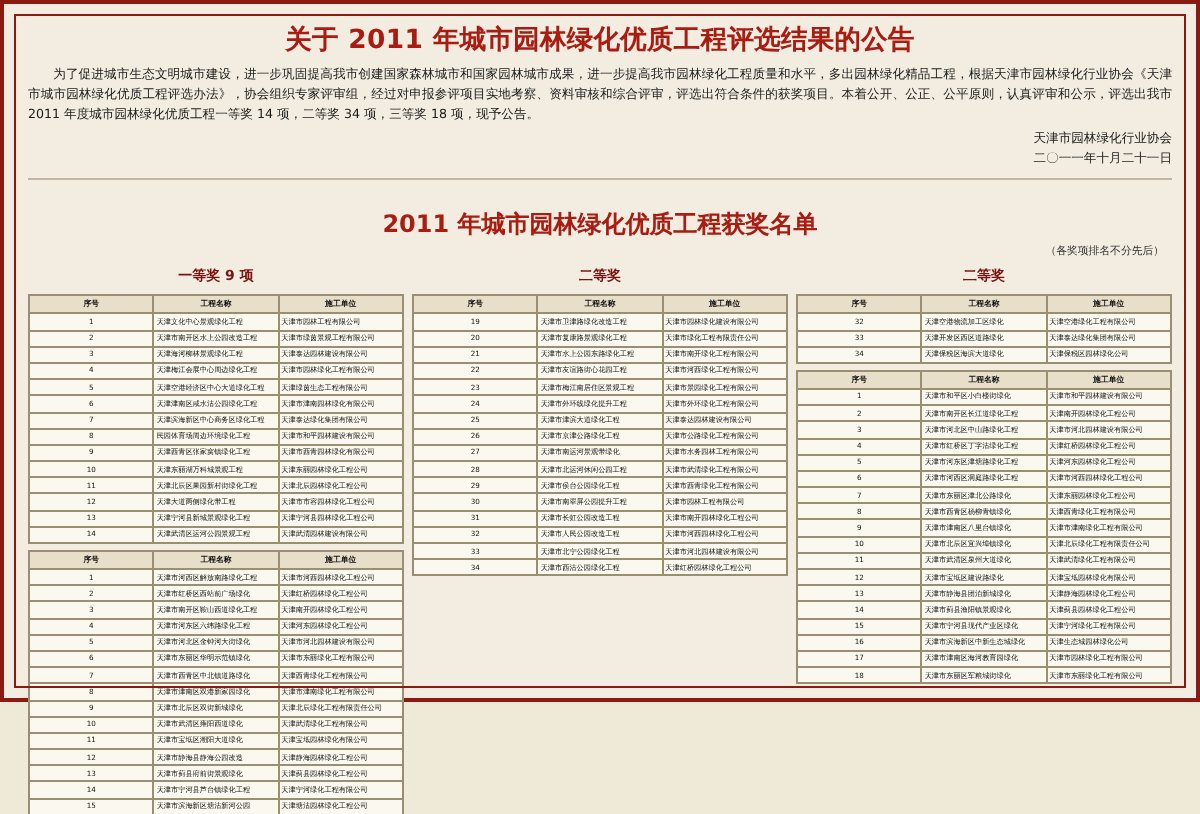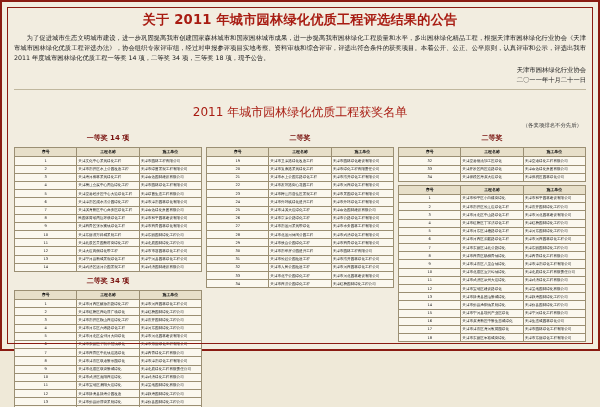--- a/index.html
+++ b/index.html
@@ -45,21 +45,21 @@
     font-size:6.3px;
     line-height:1.6;
     color:#1a1a1a;
   }
   .rule{
     height:1px;background:#c0b79e;margin:4px 6px 3px 6px;
   }
   .subtitle{
     text-align:center;
     color:#a81c12;
-    font-weight:normal;
+    font-weight:bold;
     font-size:12px;
     margin:14px 0 1px 0;
   }
   .subnote-row{
     text-align:right;
     font-size:5.4px;
     color:#333;
     margin:0 10px 3px 0;
   }
   .columns{
@@ -121,21 +121,21 @@
   </div>
 
   <div class="rule"></div>
 
   <div class="subtitle">2011 年城市园林绿化优质工程获奖名单</div>
   <div class="subnote-row">（各奖项排名不分先后）</div>
 
   <div class="columns">
 
     <div class="col">
-      <div class="band">一等奖 14 项</div>
+      <div class="band">一等奖 9 项</div>
       <table class="awards">
         <thead>
           <tr>
             <th>序号</th>
             <th>工程名称</th>
             <th>施工单位</th>
           </tr>
         </thead>
         <tbody>
             <tr>
@@ -204,21 +204,20 @@
               <td class="unit">天津宁河县园林绿化工程公司</td>
             </tr>
             <tr>
               <td class="num">14</td>
               <td class="pname">天津武清区运河公园景观工程</td>
               <td class="unit">天津武清园林建设有限公司</td>
             </tr>
           </tbody>
       </table>
 
-      <div class="band">二等奖 34 项</div>
       <table class="awards">
         <thead>
           <tr>
             <th>序号</th>
             <th>工程名称</th>
             <th>施工单位</th>
           </tr>
         </thead>
         <tbody>
             <tr>

